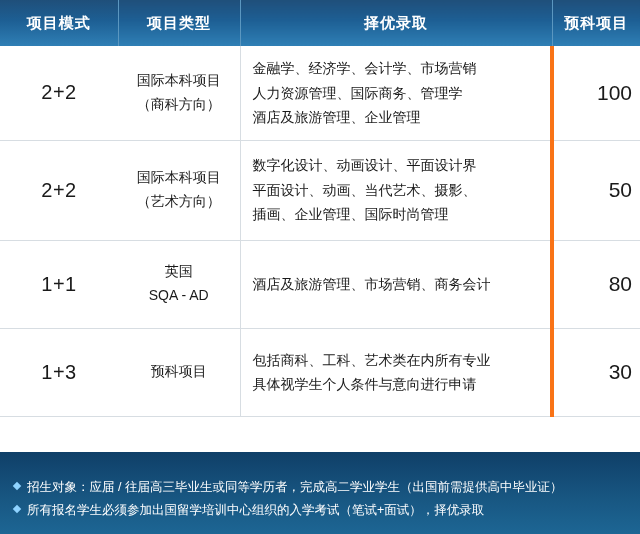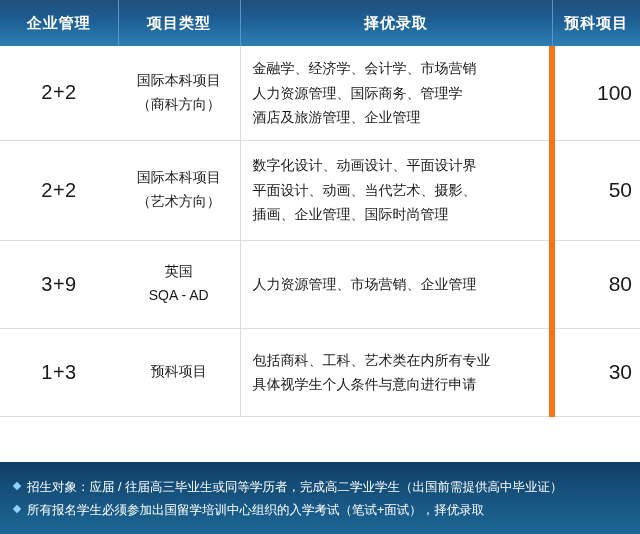--- a/index.html
+++ b/index.html
@@ -62,21 +62,21 @@
     letter-spacing: 0.5px;
   }
   td.type {
     text-align: center;
     line-height: 1.7;
   }
   td.major {
     text-align: left;
     line-height: 1.75;
     border-left: 1px solid #d7dde2;
-    border-right: 6px solid #f97316;
+    border-right: 4px solid #f97316;
     padding-left: 12px;
     padding-right: 10px;
   }
   td.plan {
     text-align: right;
     font-size: 21px;
   }
   td.type .line { display: block; }
   td.major .line { display: block; white-space: nowrap; }
 
@@ -85,21 +85,21 @@
   .row-h3 { height: 88px; }
   .row-h4 { height: 88px; }
 
   .notes {
     position: absolute;
     left: 0;
     bottom: 0;
     width: 640px;
     background: linear-gradient(180deg, #0f3f68 0%, #17547f 50%, #1d6694 100%);
     color: #ffffff;
-    padding: 14px 14px 12px 14px;
+    padding: 24px 14px 12px 14px;
     box-sizing: border-box;
   }
   .note-line {
     font-size: 12.5px;
     line-height: 1.85;
     display: flex;
     align-items: flex-start;
     white-space: nowrap;
   }
   .bullet {
@@ -120,21 +120,21 @@
 
   <table class="program-table">
     <colgroup>
       <col class="c1">
         <col class="c2">
         <col class="c3">
         <col class="c4">
     </colgroup>
     <thead>
       <tr>
-        <th>企业管理</th>
+        <th>项目模式</th>
         <th>项目类型</th>
         <th>择优录取</th>
         <th>预科项目</th>
       </tr>
     </thead>
     <tbody>
 
       <tr class="row-h1">
         <td class="mode">2+2</td>
         <td class="type">
@@ -157,27 +157,27 @@
         </td>
         <td class="major">
           <span class="line">数字化设计、动画设计、平面设计界</span>
           <span class="line">平面设计、动画、当代艺术、摄影、</span>
           <span class="line">插画、企业管理、国际时尚管理</span>
         </td>
         <td class="plan">50</td>
       </tr>
 
       <tr class="row-h3">
-        <td class="mode">3+9</td>
+        <td class="mode">1+1</td>
         <td class="type">
           <span class="line">英国</span>
           <span class="line">SQA - AD</span>
         </td>
         <td class="major">
-          <span class="line">人力资源管理、市场营销、企业管理</span>
+          <span class="line">酒店及旅游管理、市场营销、商务会计</span>
         </td>
         <td class="plan">80</td>
       </tr>
 
       <tr class="row-h4">
         <td class="mode">1+3</td>
         <td class="type">
           <span class="line">预科项目</span>
         </td>
         <td class="major">

